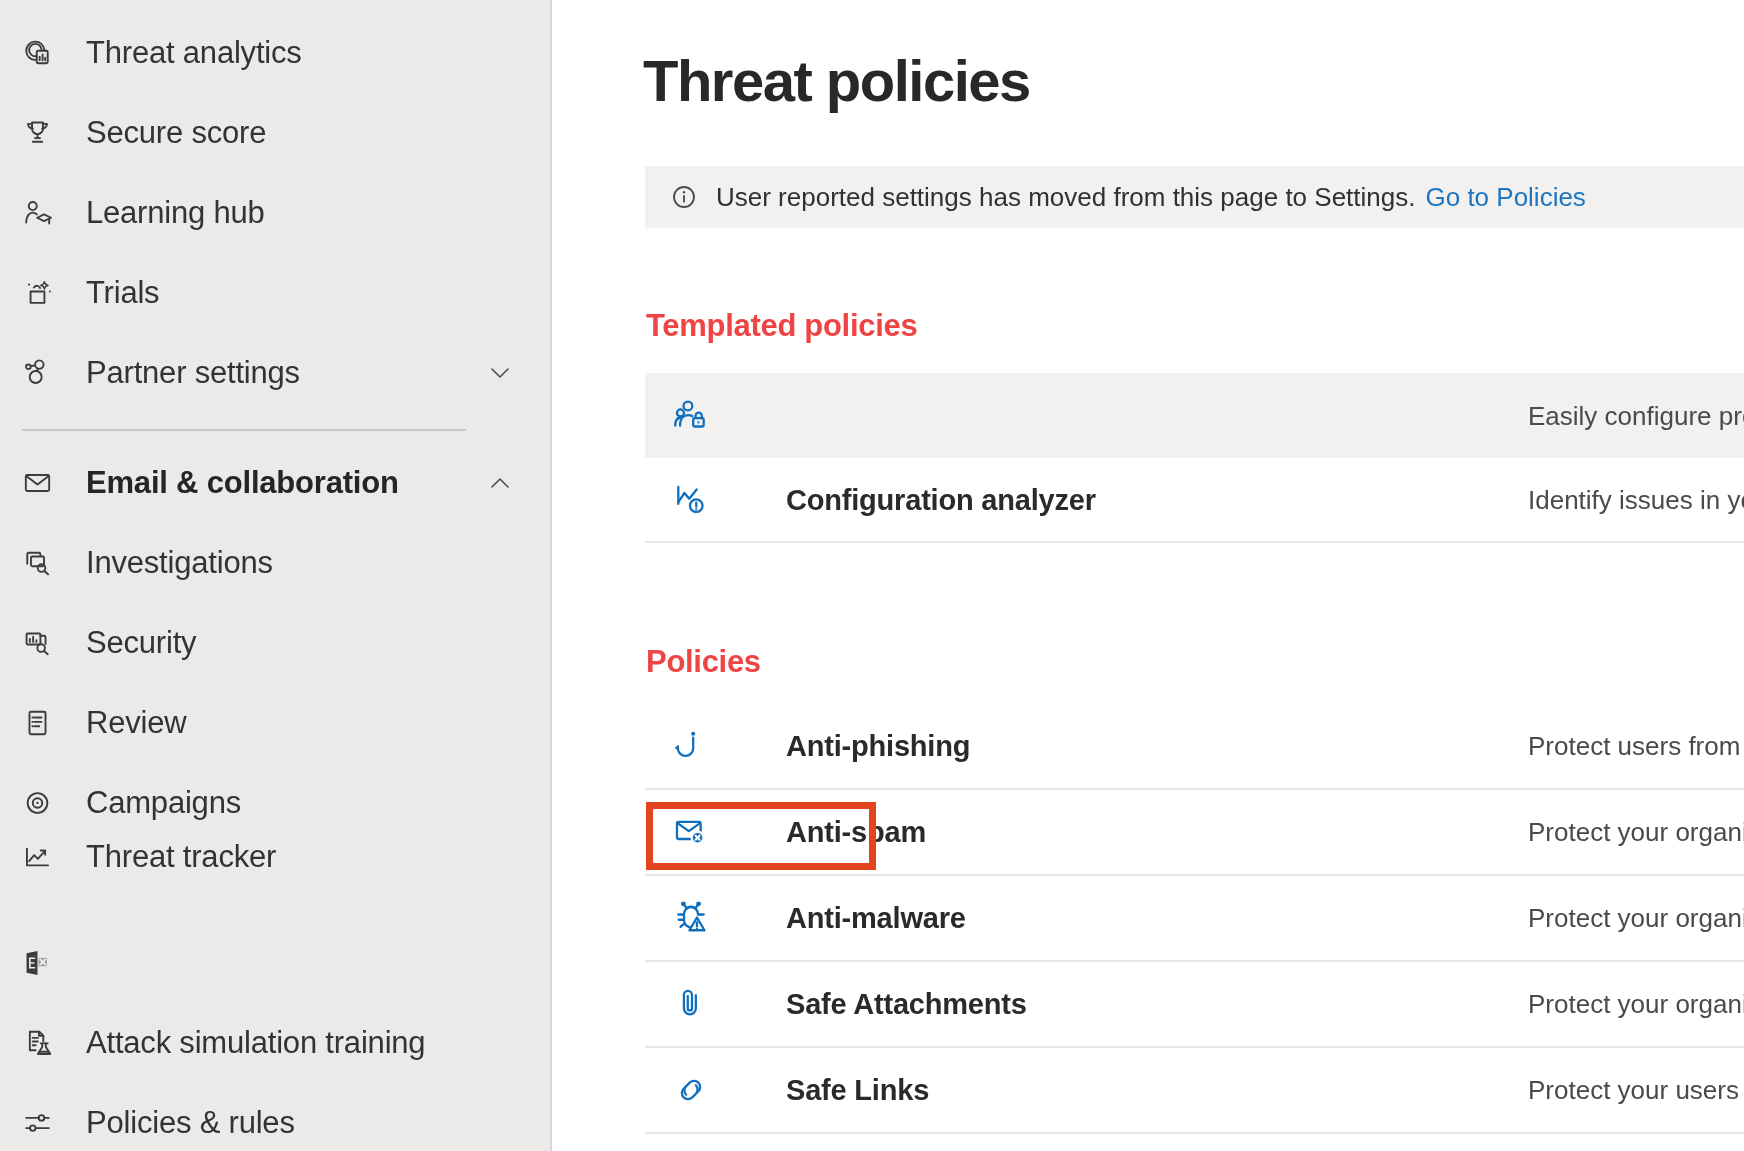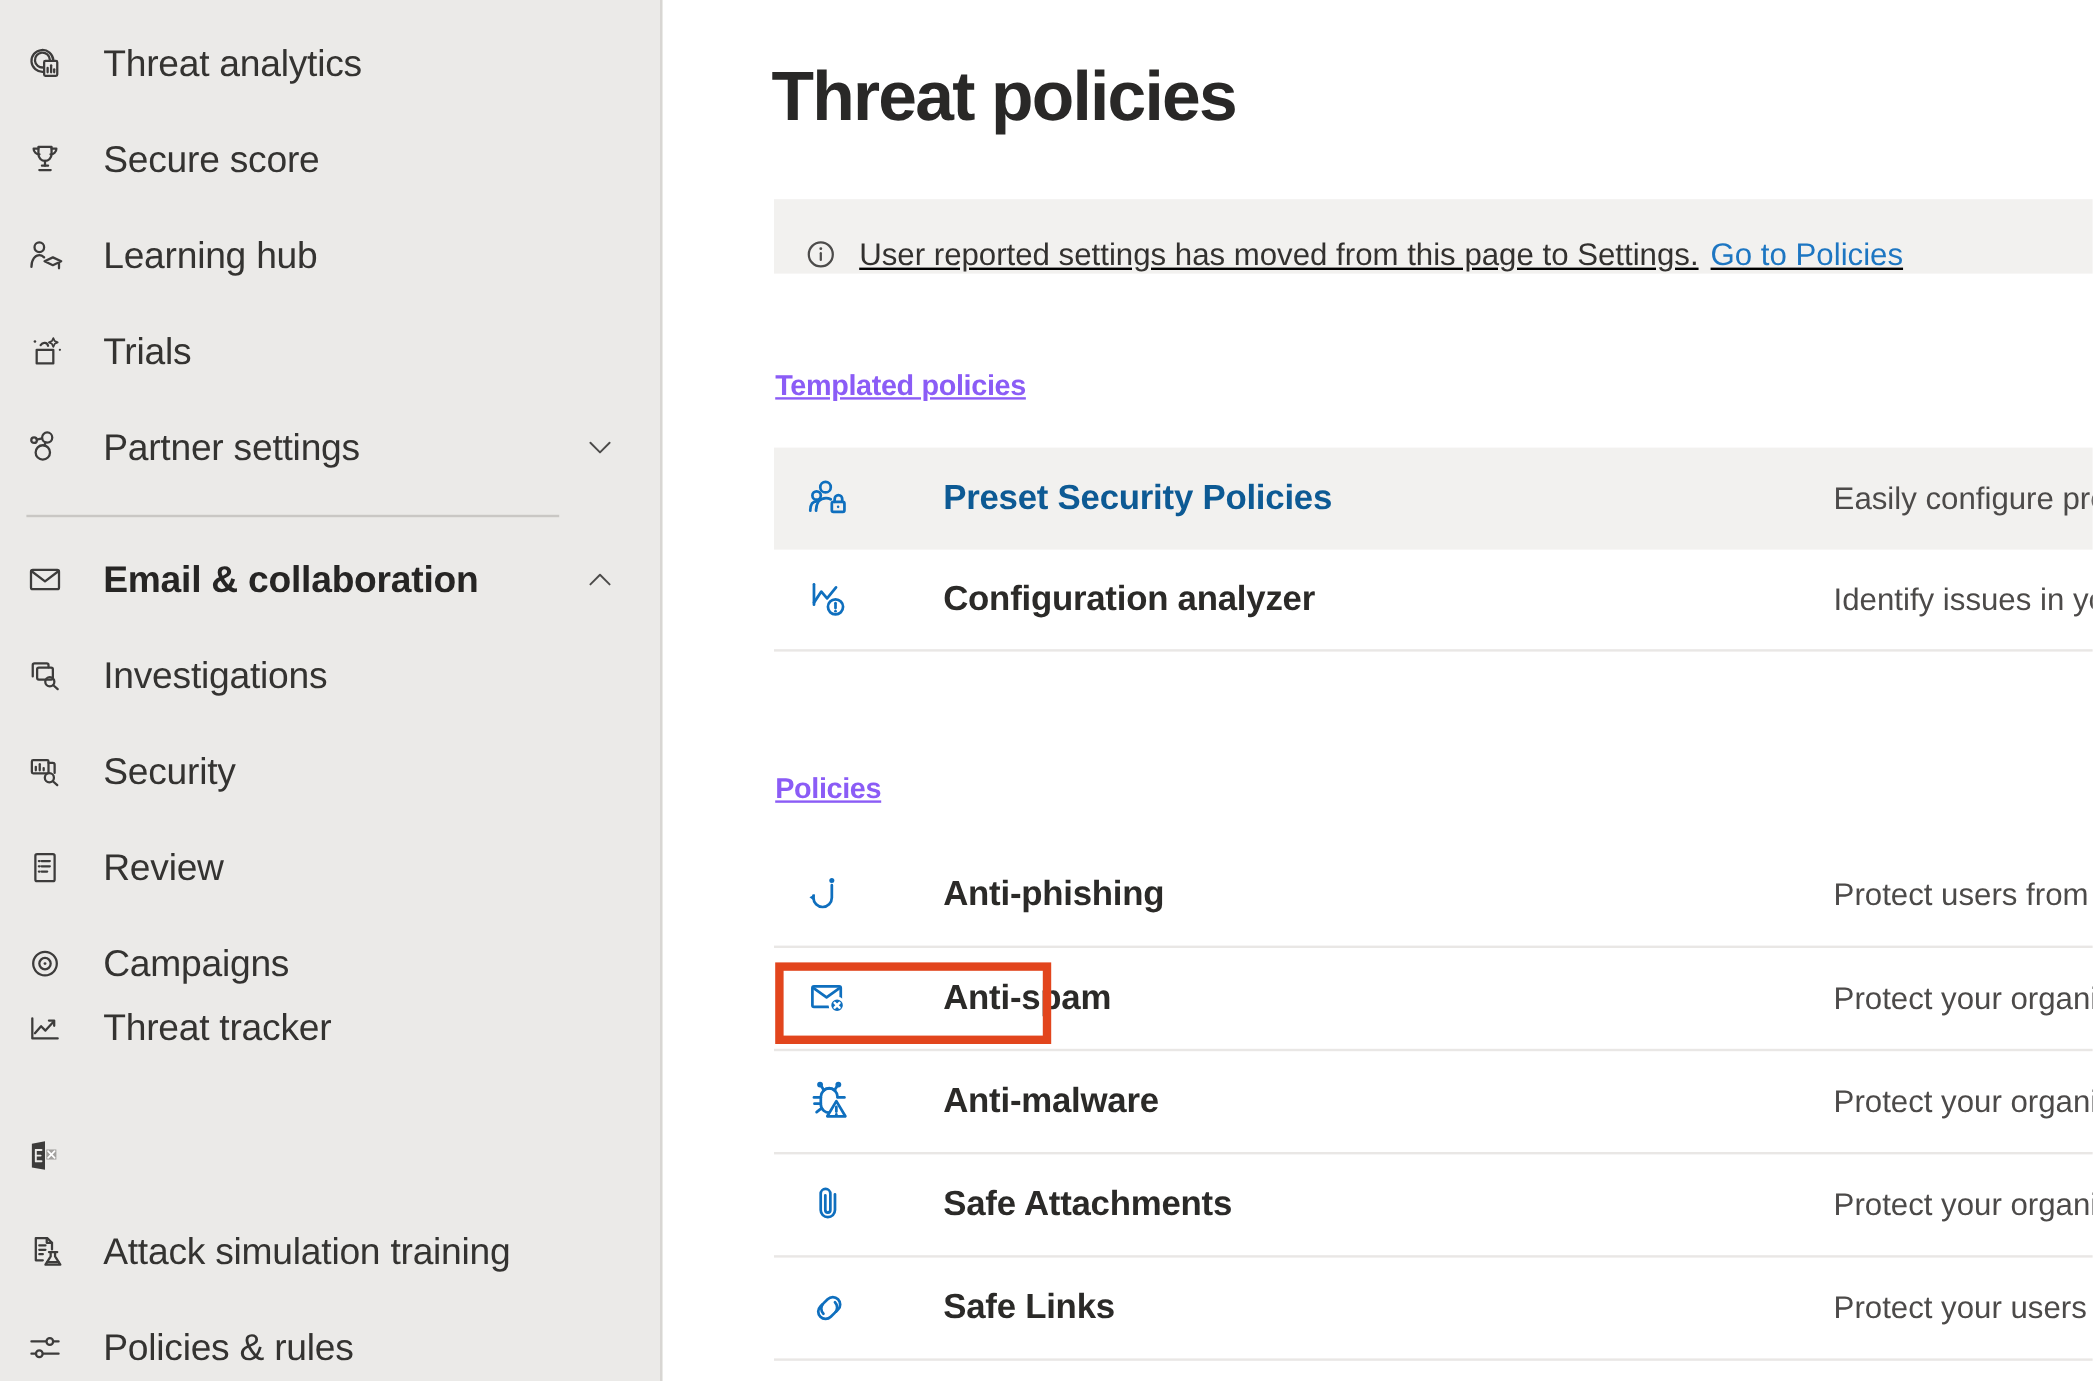--- a/index.html
+++ b/index.html
@@ -33,31 +33,31 @@
     position:absolute;left:22px;top:429px;width:444px;height:2px;background:#c9c7c4;
   }
   svg{width:100%;height:100%;display:block;}
   
   .page-title{
     position:absolute;left:643px;top:52px;margin:0;line-height:1;
     font-size:58px;font-weight:700;color:#29282six;color:#292827;letter-spacing:-1.5px;
   }
   .banner{
     position:absolute;left:645px;top:166px;width:1099px;height:62px;
-    background:var(--banner-bg,#f2f1ef);display:flex;align-items:flex-end;text-decoration:underline;
+    background:var(--banner-bg,#f2f1ef);display:flex;align-items:center;
   }
   .banner .info-ic{width:32px;height:32px;margin-left:23px;flex:none;color:#4d4c4b;}
   .banner .btext{margin-left:16px;font-size:26px;color:#33312f;white-space:nowrap;}
   .banner a.blink{
     margin-left:10px;font-size:26px;color:var(--link-blue,#1d76c2);
     text-decoration:none;white-space:nowrap;cursor:pointer;
   }
   .sec-head{
     position:absolute;left:646px;margin:0;line-height:1;
-    font-size:24px;font-weight:700;color:#8b5cf6;letter-spacing:-.3px;text-decoration:underline;
+    font-size:31px;font-weight:700;color:#ef4444;letter-spacing:-.3px;
   }
   #sec1{top:310px;}
   #sec2{top:646px;}
   .rows{position:absolute;left:645px;width:1099px;}
   #rows1{top:373px;}
   #rows2{top:704px;}
   .row{position:relative;width:100%;box-sizing:border-box;cursor:pointer;}
   .row.s1{height:85px;}
   .row.s2{height:86px;}
   .row.bline{border-bottom:2px solid #e9e7e5;}
@@ -291,21 +291,20 @@
           <svg stroke="currentColor" fill="none" stroke-width="2.6" stroke-linecap="round" stroke-linejoin="round" viewBox="0 0 48 48">
             <circle cx="20.5" cy="12.5" r="5"></circle>
             <path d="M11.5 35c0-8 4-12 9.5-12 1.6 0 3.1.4 4.4 1.1"></path>
             <circle cx="12" cy="20.5" r="4"></circle>
             <path d="M6 35c0-6 2.5-9 6-9"></path>
             <rect x="26.5" y="26.5" width="12" height="9.5" rx="1.5"></rect>
             <path d="M29.2 26.5v-2.7a3.6 3.6 0 0 1 7.2 0v2.7"></path>
             <circle cx="32.5" cy="31.3" r="1.2" fill="currentColor" stroke="none"></circle>
           </svg>
         </span>
-        <span class="row-label blue">Preset Security Policies</span>
         <span class="row-desc">Easily configure prot</span>
       </div>
       <div class="row s1 bline">
         <span class="row-icon">
           <svg stroke="currentColor" fill="none" stroke-width="2.6" stroke-linecap="round" stroke-linejoin="round" viewBox="0 0 48 48">
             <path d="M9.5 9v19.5"></path>
             <path d="M9.5 26.5l7-10.5 5.5 6.5 8.5-10.5"></path>
             <circle cx="30" cy="30.5" r="7.2"></circle>
             <path d="M30 27v4.7"></path>
             <circle cx="30" cy="34.6" r="1.3" fill="currentColor" stroke="none"></circle>

